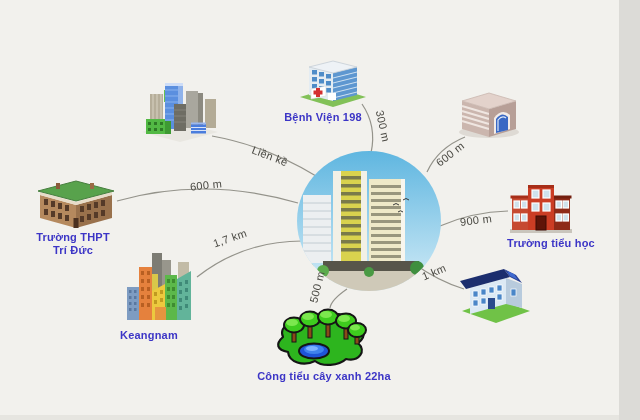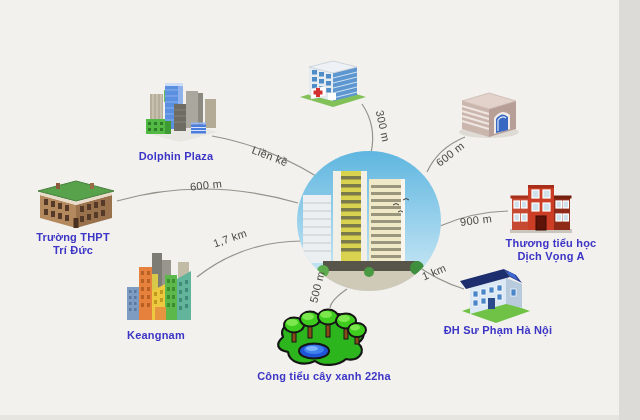--- a/index.html
+++ b/index.html
@@ -129,20 +129,21 @@
       <line x1="37" y1="48" x2="61" y2="42"></line>
     </g>
     <polygon points="13,17 37,11 61,17 37,23" fill="#eef2f6" stroke="#c5ced6" stroke-width="0.8"></polygon>
     <polygon points="15,39 30,36 30,46 15,49" fill="#ffffff" stroke="#d8d8d8" stroke-width="0.6"></polygon>
     <g fill="#d43030">
       <rect x="20" y="38" width="4" height="9"></rect>
         <rect x="17.5" y="40.5" width="9" height="4"></rect>
     </g>
     <rect x="32" y="43" width="8" height="7" fill="#ffffff"></rect>
   </svg>
+  <div class="lm-label" style="left:238px;top:111px">Bệnh Viện 198</div>
 
   <svg class="icon" style="left:456px;top:84px" width="66" height="58" viewBox="0 0 66 58">
     <ellipse cx="33" cy="48" rx="30" ry="6" fill="#dedad4"></ellipse>
     <polygon points="6,17 33,25 33,53 6,45" fill="#cbb6ae"></polygon>
     <g stroke="#efe6e1" stroke-width="2">
       <line x1="6" y1="22" x2="33" y2="30"></line>
         <line x1="6" y1="27" x2="33" y2="35"></line>
       <line x1="6" y1="32" x2="33" y2="40"></line>
         <line x1="6" y1="37" x2="33" y2="45"></line>
     </g>
@@ -171,22 +172,21 @@
       <rect x="6" y="34" width="5.5" height="7"></rect>
         <rect x="13.5" y="34" width="5.5" height="7"></rect>
       <rect x="48" y="21" width="5.5" height="7"></rect>
         <rect x="55" y="21" width="5.5" height="7"></rect>
       <rect x="48" y="34" width="5.5" height="7"></rect>
         <rect x="55" y="34" width="5.5" height="7"></rect>
     </g>
     <rect x="28" y="36" width="10" height="14" fill="#5e1408" stroke="#3f0d04" stroke-width="1"></rect>
   </svg>
   <div class="lm-label" style="left:466px;top:237px">
-    <div>Thương tiểu học</div>
-    <div>Dịch Vọng A</div>
+    <div>Trường tiểu học</div>
   </div>
 
   <svg class="icon" style="left:460px;top:262px" width="72" height="62" viewBox="0 0 72 62">
     <polygon points="2,49 36,37 70,49 36,61" fill="#70c247"></polygon>
     <polygon points="10,26 46,16 46,42 10,52" fill="#dce9f4"></polygon>
     <g fill="#4a86c8" stroke="#ffffff" stroke-width="0.7">
       <rect x="13" y="29" width="5" height="6"></rect>
         <rect x="21" y="27" width="5" height="6"></rect>
       <rect x="29" y="25" width="5" height="6"></rect>
         <rect x="37" y="23" width="5" height="6"></rect>
@@ -194,21 +194,20 @@
         <rect x="21" y="36" width="5" height="6"></rect>
       <rect x="37" y="32" width="5" height="6"></rect>
     </g>
     <rect x="28" y="36" width="7" height="11" fill="#2a4a8c"></rect>
     <polygon points="46,16 62,22 62,46 46,42" fill="#b8cbdd"></polygon>
     <rect x="51" y="27" width="5" height="7" fill="#4a86c8" stroke="#ffffff" stroke-width="0.7"></rect>
     <polygon points="6,27 50,15 44,7 0,19" fill="#1c2e6e"></polygon>
     <polygon points="50,15 62,21 56,13 44,7" fill="#2a4090"></polygon>
     <polygon points="50,14 58,18 54,12 47,9" fill="#3f6ad0"></polygon>
   </svg>
-  <div class="lm-label" style="left:413px;top:324px">ĐH Sư Phạm Hà Nội</div>
 
   <svg class="icon" style="left:270px;top:304px" width="100" height="64" viewBox="0 0 100 64">
     <path d="M13,33 C8,22 24,14 34,20 C35,10 53,8 57,16 C62,7 80,9 83,19 C95,21 97,33 88,39 C97,47 89,58 76,55 C69,62 52,63 45,57 C33,63 19,58 18,48 C7,46 5,40 13,33 Z" fill="#2db51e" stroke="#151515" stroke-width="2.2" stroke-linejoin="round"></path>
     <g fill="#8a4a18" stroke="#151515" stroke-width="1">
       <rect x="22" y="26" width="4" height="12"></rect>
         <rect x="38" y="21" width="4" height="13"></rect>
       <rect x="56" y="19" width="4" height="14"></rect>
         <rect x="74" y="23" width="4" height="12"></rect>
       <rect x="85" y="30" width="4" height="10"></rect>
     </g>
@@ -285,21 +284,21 @@
         <rect x="61" y="30" width="3" height="4"></rect>
       <rect x="55" y="40" width="3" height="4"></rect>
         <rect x="61" y="38" width="3" height="4"></rect>
       <rect x="55" y="48" width="3" height="4"></rect>
         <rect x="61" y="46" width="3" height="4"></rect>
       <rect x="55" y="56" width="3" height="4"></rect>
         <rect x="61" y="54" width="3" height="4"></rect>
     </g>
     <rect x="31" y="57" width="11" height="13" fill="#e5953f"></rect>
   </svg>
-  <div class="lm-label" style="left:71px;top:329px">Keangnam</div>
+  <div class="lm-label" style="left:64px;top:329px">Keangnam</div>
 
   <svg class="icon" style="left:34px;top:176px" width="84" height="56" viewBox="0 0 84 56">
     <polygon points="6,19 42,29 42,52 6,42" fill="#b5895e"></polygon>
     <polygon points="42,29 78,19 78,42 42,52" fill="#99714c"></polygon>
     <g fill="#553a28">
       <rect x="10" y="23" width="4" height="6"></rect>
         <rect x="17" y="25" width="4" height="6"></rect>
       <rect x="24" y="27" width="4" height="6"></rect>
         <rect x="31" y="29" width="4" height="6"></rect>
       <rect x="10" y="33" width="4" height="6"></rect>
@@ -365,21 +364,20 @@
         <rect x="20" y="50" width="3" height="3"></rect>
         <rect x="26" y="50" width="3" height="3"></rect>
     </g>
     <rect x="57" y="44.5" width="15" height="2" fill="#9ab8f0"></rect>
     <rect x="57" y="46.5" width="15" height="9" fill="#4a7ddd"></rect>
     <g stroke="#ffffff" stroke-width="0.8">
       <line x1="57" y1="49.5" x2="72" y2="49.5"></line>
         <line x1="57" y1="52.5" x2="72" y2="52.5"></line>
     </g>
   </svg>
-  <div class="lm-label" style="left:91px;top:150px">Dolphin Plaza</div>
 
   <span class="dist" style="left:383px;top:126px;transform:translate(-50%,-50%) rotate(78deg)">300 m</span>
   <span class="dist" style="left:450px;top:154px;transform:translate(-50%,-50%) rotate(-38deg)">600 m</span>
   <span class="dist" style="left:476px;top:220px;transform:translate(-50%,-50%) rotate(-7deg)">900 m</span>
   <span class="dist" style="left:434px;top:272px;transform:translate(-50%,-50%) rotate(-23deg)">1 km</span>
   <span class="dist" style="left:317px;top:287px;transform:translate(-50%,-50%) rotate(-76deg)">500 m</span>
   <span class="dist" style="left:230px;top:238px;transform:translate(-50%,-50%) rotate(-19deg)">1,7 km</span>
   <span class="dist" style="left:206px;top:185px;transform:translate(-50%,-50%) rotate(-6deg)">600 m</span>
   <span class="dist" style="left:270px;top:156px;transform:translate(-50%,-50%) rotate(21deg)">Liền kề</span>
 

